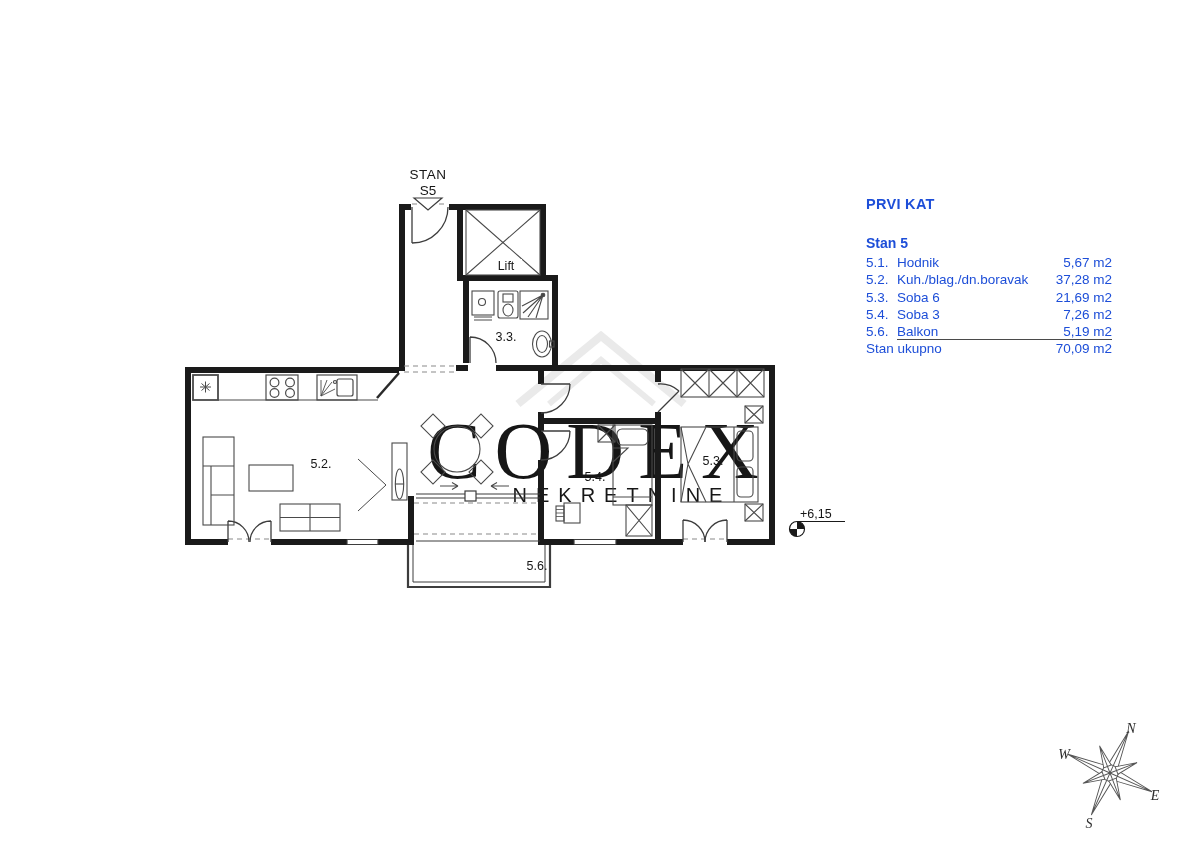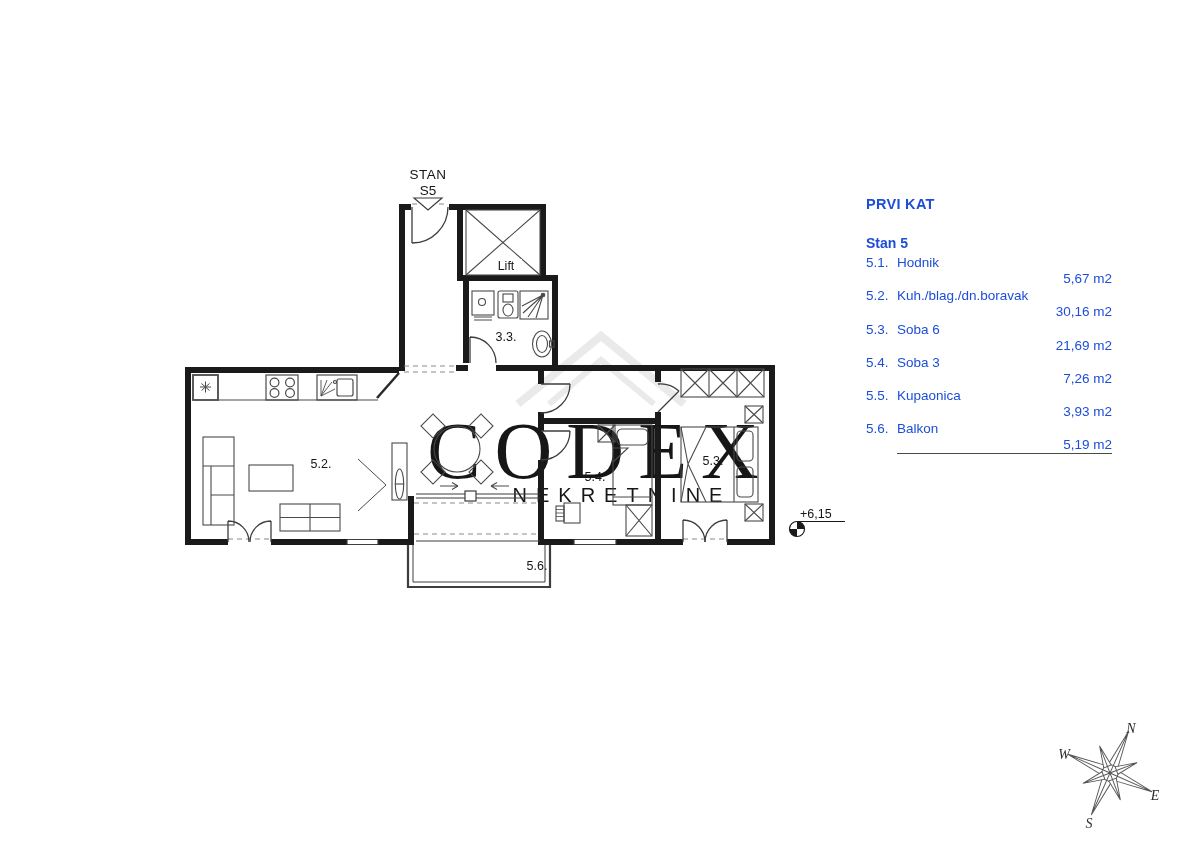--- a/index.html
+++ b/index.html
@@ -6,21 +6,21 @@
   #page{position:relative;width:1200px;height:848px;background:#fff;outline:1px solid #e3e3e3;
         font-family:"Liberation Sans",sans-serif;overflow:hidden;}
   #plan-svg{position:absolute;left:0;top:0;}
   .legend{position:absolute;left:866px;top:196px;width:246px;color:#1d4ed8;}
   .floor-title{font-size:14.5px;font-weight:bold;letter-spacing:.3px;}
   .unit-title{font-size:14px;font-weight:bold;margin-top:23px;}
   .rows{margin-top:3px;font-size:13.5px;}
   .row{display:flex;line-height:17.3px;position:relative;justify-content:flex-end;}
   .row .no{width:31px;flex:0 0 31px;}
   .row .name{flex:1;}
-  .row .area{text-align:right;white-space:nowrap;margin-top:16px;}
+  .row .area{text-align:right;white-space:nowrap;}
   .row.ruled::after{content:'';position:absolute;left:31px;right:0;bottom:0;
         border-bottom:1.2px solid #4a4a4a;}
   .row.total .name{flex:1;}
   svg text{font-family:"Liberation Sans",sans-serif;fill:#161616;}
   .wm-big{font-family:"Liberation Serif",serif;}
   .compass-letter{font-family:"Liberation Serif",serif;font-style:italic;font-size:14px;fill:#2e2e2e;}
 </style>
 </head>
 <body>
 
@@ -231,38 +231,37 @@
   <div class="unit-title">Stan 5</div>
   <div class="rows">
     <div class="row">
       <span class="no">5.1.</span>
       <span class="name">Hodnik</span>
       <span class="area">5,67 m2</span>
     </div>
     <div class="row">
       <span class="no">5.2.</span>
       <span class="name">Kuh./blag./dn.boravak</span>
-      <span class="area">30,16 m2</span>
+      <span class="area">37,28 m2</span>
     </div>
     <div class="row">
       <span class="no">5.3.</span>
       <span class="name">Soba 6</span>
       <span class="area">21,69 m2</span>
     </div>
     <div class="row">
       <span class="no">5.4.</span>
       <span class="name">Soba 3</span>
       <span class="area">7,26 m2</span>
-    </div>
-    <div class="row">
-      <span class="no">5.5.</span>
-      <span class="name">Kupaonica</span>
-      <span class="area">3,93 m2</span>
     </div>
     <div class="row ruled">
       <span class="no">5.6.</span>
       <span class="name">Balkon</span>
       <span class="area">5,19 m2</span>
     </div>
+    <div class="row total">
+      <span class="name">Stan ukupno</span>
+      <span class="area">70,09 m2</span>
+    </div>
   </div>
 </div>
 
 </div>
 
 </body></html>

